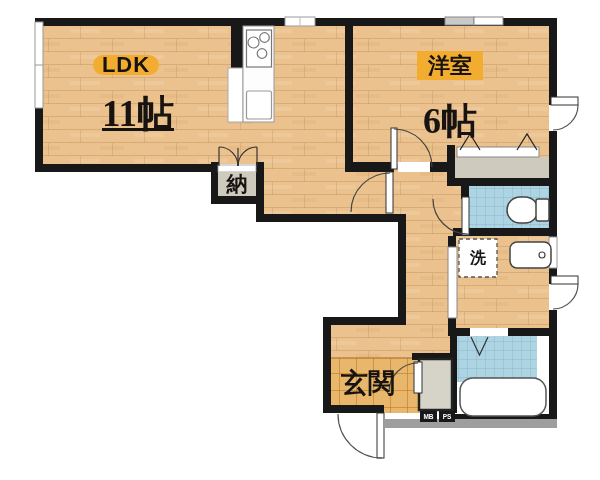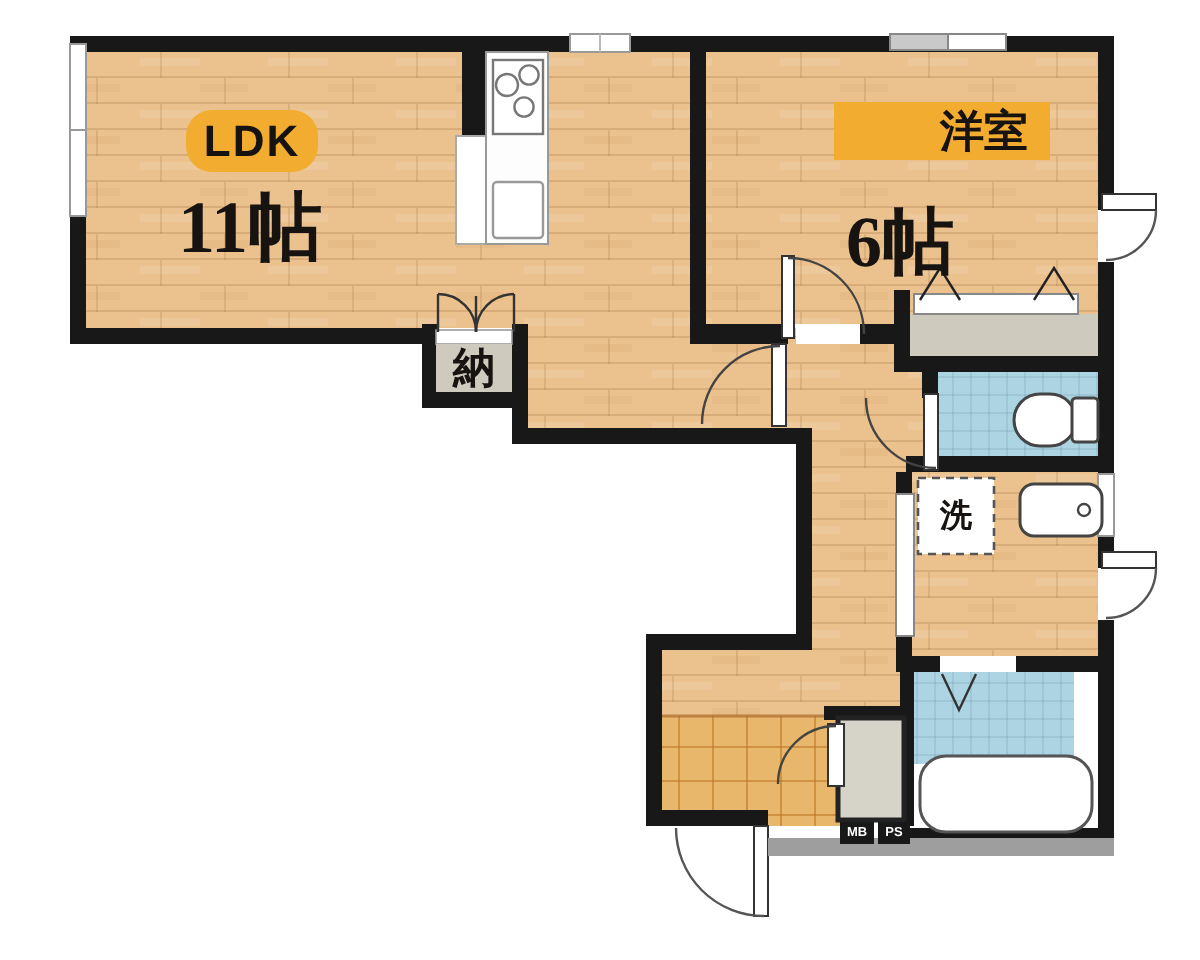--- a/index.html
+++ b/index.html
@@ -3,23 +3,23 @@
 <meta charset="utf-8">
 <style>
   html,body{margin:0;padding:0;background:#ffffff;}
   #stage{position:relative;width:600px;height:480px;background:#ffffff;overflow:hidden;
          font-family:"Liberation Sans", sans-serif;}
   #plan-svg{position:absolute;left:0;top:0;}
   .lbl{position:absolute;display:flex;align-items:center;justify-content:center;
        color:#171310;white-space:nowrap;}
   .badge{background:#F2AC2F;}
   .serif{font-family:"Liberation Serif","DejaVu Serif",serif;}
-  #ldk-badge{left:93px;top:55px;width:66px;height:31px;font:700 22px "Liberation Sans",sans-serif;letter-spacing:1px;border-radius:13px;}
-  #ldk-size{left:65px;top:90px;width:120px;height:48px;font:600 37px "Liberation Serif","DejaVu Serif",serif;}
-  #west-badge{left:417px;top:51px;width:66px;height:29px;font:700 22px "Liberation Serif","DejaVu Serif",serif;padding-left:42px;}
+  #ldk-badge{left:93px;top:55px;width:66px;height:20px;font:700 22px "Liberation Sans",sans-serif;letter-spacing:1px;border-radius:13px;}
+  #ldk-size{left:78px;top:90px;width:120px;height:48px;font:600 37px "Liberation Serif","DejaVu Serif",serif;text-decoration:underline;}
+  #west-badge{left:417px;top:51px;width:66px;height:29px;font:700 22px "Liberation Serif","DejaVu Serif",serif;}
   #west-size{left:400px;top:100px;width:100px;height:42px;font:600 36px "Liberation Serif","DejaVu Serif",serif;}
   #nou-label{left:218px;top:171px;width:38px;height:25px;font:700 21px "Liberation Serif","DejaVu Serif",serif;}
   #sen-label{left:459px;top:240px;width:38px;height:36px;font:600 16px "Liberation Serif","DejaVu Serif",serif;}
   #genkan-label{left:326px;top:366px;width:84px;height:34px;font:700 27px "Liberation Serif","DejaVu Serif",serif;}
   #mb-label{left:420px;top:411px;width:17px;height:11px;background:#181818;color:#fff;
             font:700 6.5px "Liberation Sans",sans-serif;}
   #ps-label{left:439px;top:411px;width:16px;height:11px;background:#181818;color:#fff;
             font:700 6.5px "Liberation Sans",sans-serif;}
   #watermark{left:239px;top:416px;height:26px;font:400 20px "Liberation Sans",sans-serif;
              color:#8F8F8F;letter-spacing:1px;}
@@ -195,15 +195,16 @@
 
   <rect x="384" y="419" width="173" height="9" fill="#9E9E9E"></rect>
 </svg>
 
   <div class="lbl badge" id="ldk-badge">LDK</div>
   <div class="lbl serif" id="ldk-size">11帖</div>
   <div class="lbl badge serif" id="west-badge">洋室</div>
   <div class="lbl serif" id="west-size">6帖</div>
   <div class="lbl serif" id="nou-label">納</div>
   <div class="lbl serif" id="sen-label">洗</div>
+  <div class="lbl serif" id="genkan-label">玄関</div>
   <div class="lbl" id="mb-label">MB</div>
   <div class="lbl" id="ps-label">PS</div>
 </div>
 
 </body></html>

